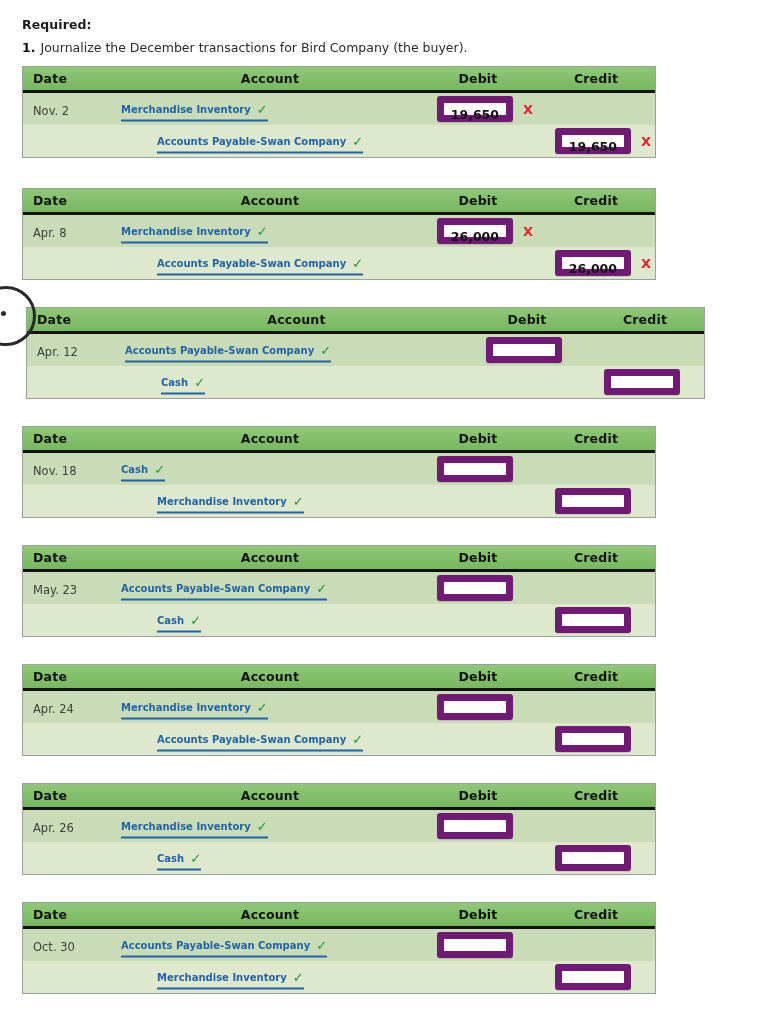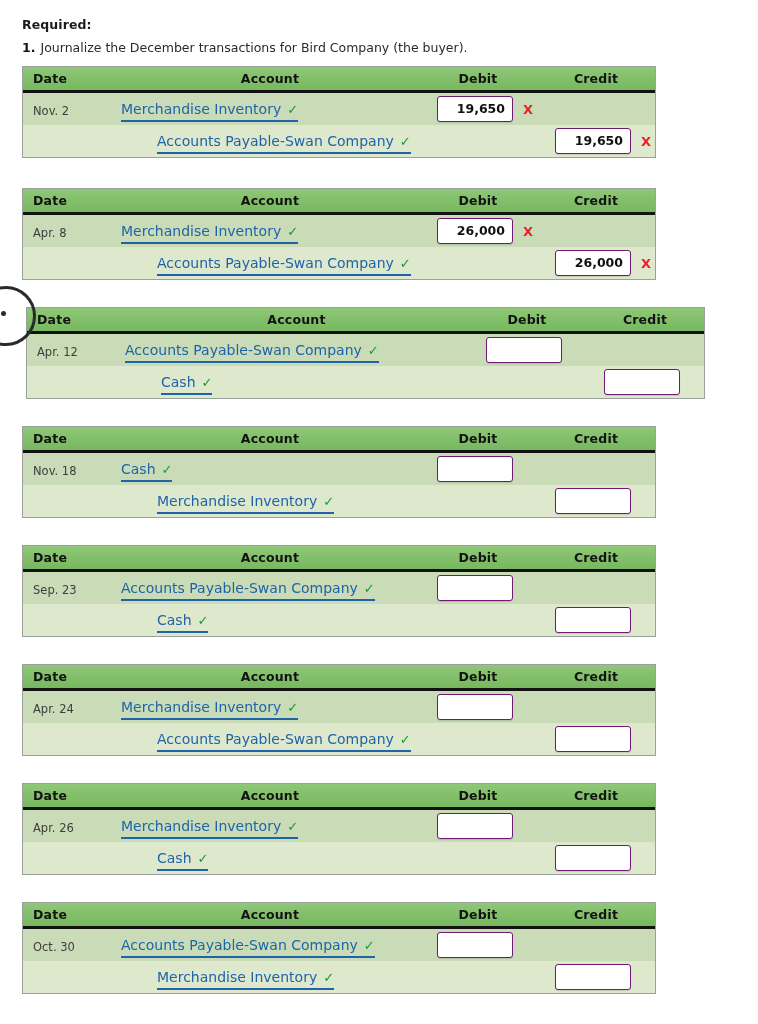--- a/index.html
+++ b/index.html
@@ -88,22 +88,22 @@
   
   .acct-link {
     position: absolute;
     top: 50%;
     transform: translateY(-50%);
     display: inline-flex;
     align-items: center;
     white-space: nowrap;
   }
   .acct-link .txt {
-    font-size: 14px;
-    font-weight: normal;
+    font-size: 10px;
+    font-weight: bold;
     color: #1f63a8;
   }
   .acct-link .check {
     font-size: 13px;
     color: #159a2e;
     font-weight: bold;
     margin-left: 6px;
   }
   .acct-link .rule {
     position: absolute;
@@ -115,21 +115,21 @@
   }
 
   
   .amtbox {
     position: absolute;
     top: 50%;
     transform: translateY(-50%);
     width: 76px;
     height: 26px;
     background: #ffffff;
-    border: 1px solid #701a75;
+    border: 7px solid #701a75;
     border-radius: 3px;
     box-shadow: 0 1px 1px rgba(0,0,0,0.12);
     box-sizing: border-box;
     text-align: right;
     line-height: 24px;
     padding-right: 7px;
     font-size: 12.5px;
     font-weight: bold;
     color: #111;
   }
@@ -322,21 +322,21 @@
       </div>
     </div>
     <div class="journal" style="left: 22px; top: 545px; width: 634px;">
       <div class="jrow jhead">
         <div class="cell c-date">Date</div>
         <div class="cell c-acct">Account</div>
         <div class="cell c-debit">Debit</div>
         <div class="cell c-credit">Credit</div>
       </div>
       <div class="jrow rowA">
-        <div class="cell c-date"><span class="datetext">Sep. 23</span></div>
+        <div class="cell c-date"><span class="datetext">May. 23</span></div>
         <div class="cell c-acct">
           <span class="acct-link" style="left: 0px;">
             <span class="txt">Accounts Payable-Swan Company</span>
             <span class="check">✓</span>
             <span class="rule"></span>
           </span>
         </div>
         <div class="cell c-debit">
           <div class="amtbox" style="left: 18px;"></div>
         </div>

